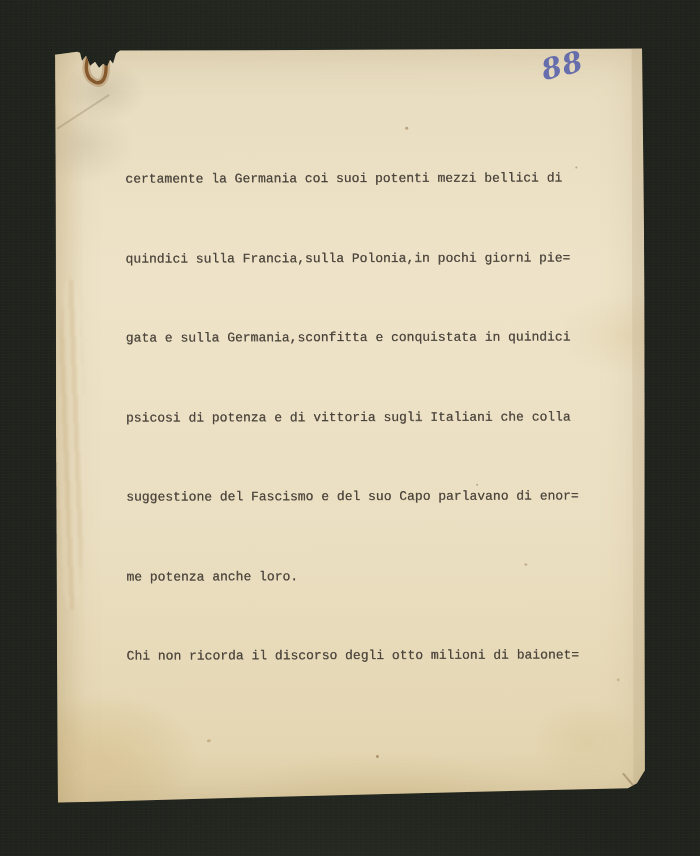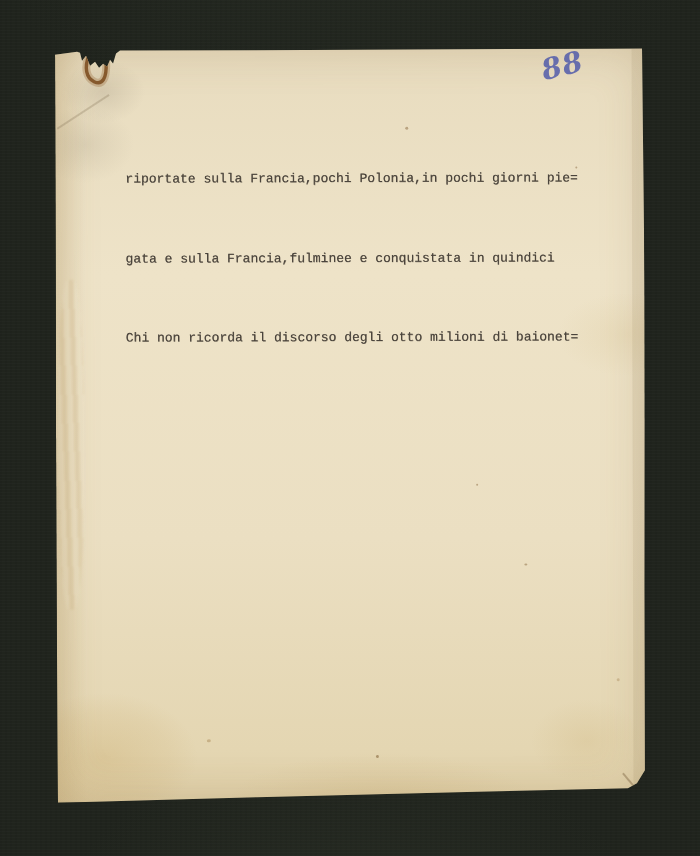--- a/index.html
+++ b/index.html
@@ -101,22 +101,26 @@
     <span class="speck s2"></span>
     <span class="speck s3"></span>
     <span class="speck s4"></span>
     <span class="speck s5"></span>
     <span class="speck s6"></span>
     <span class="speck s7"></span>
 
     <div class="pagenum">88</div>
 
     <div class="typed">
-      <div class="ln">riportate sulla Francia,pochi Polonia,in pochi giorni pie=</div>
-      <div class="ln">gata e sulla Francia,fulminee e conquistata in quindici</div>
+      <div class="ln">certamente la Germania coi suoi potenti mezzi bellici di</div>
+      <div class="ln">quindici sulla Francia,sulla Polonia,in pochi giorni pie=</div>
+      <div class="ln">gata e sulla Germania,sconfitta e conquistata in quindici</div>
+      <div class="ln">psicosi di potenza e di vittoria sugli Italiani che colla</div>
+      <div class="ln">suggestione del Fascismo e del suo Capo parlavano di enor=</div>
+      <div class="ln">me potenza anche loro.</div>
       <div class="ln">Chi non ricorda il discorso degli otto milioni di baionet=</div>
       
       
       
       
       
       
       
       
       

